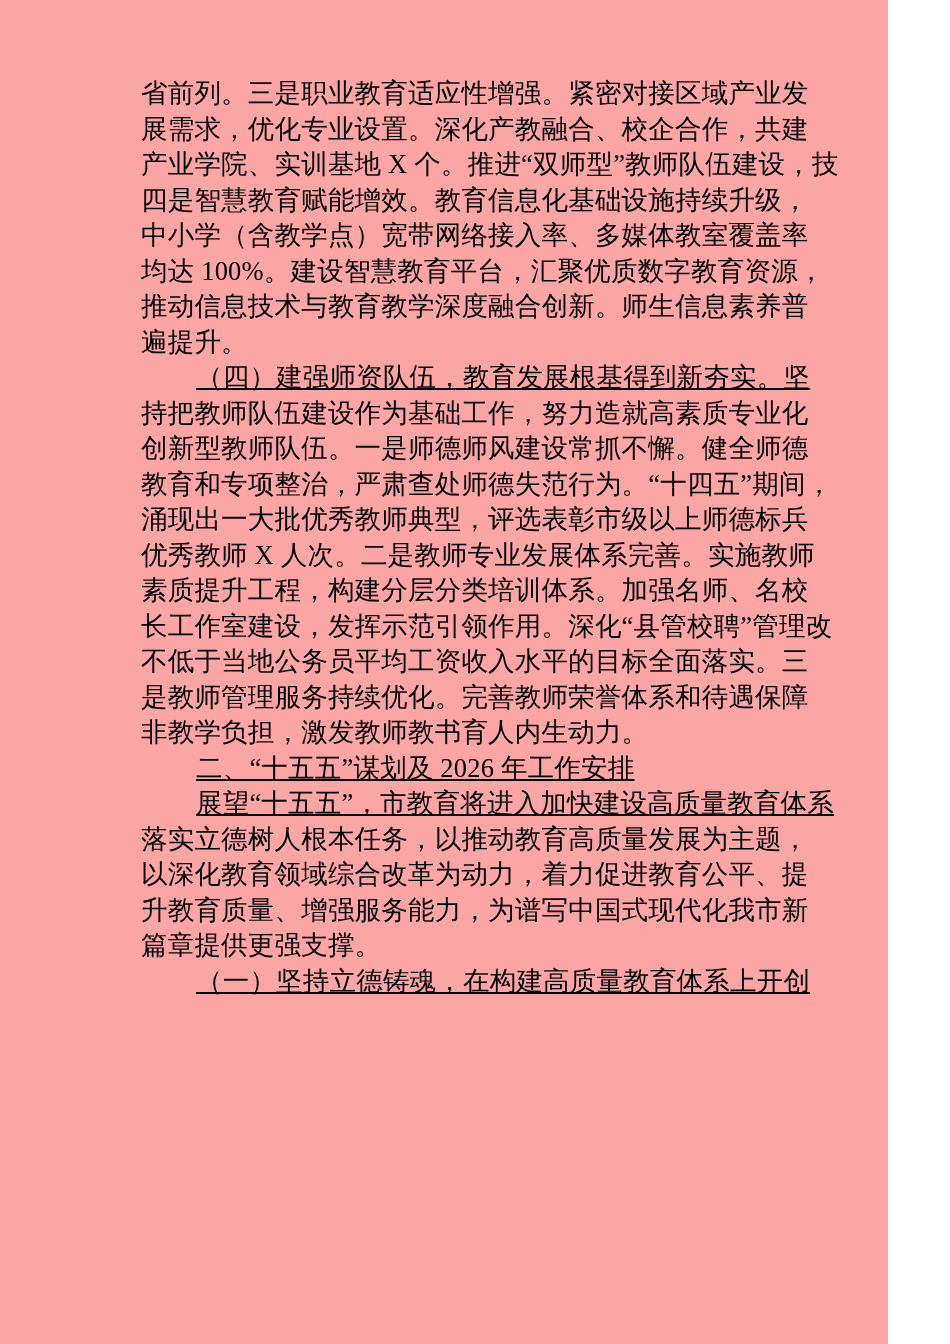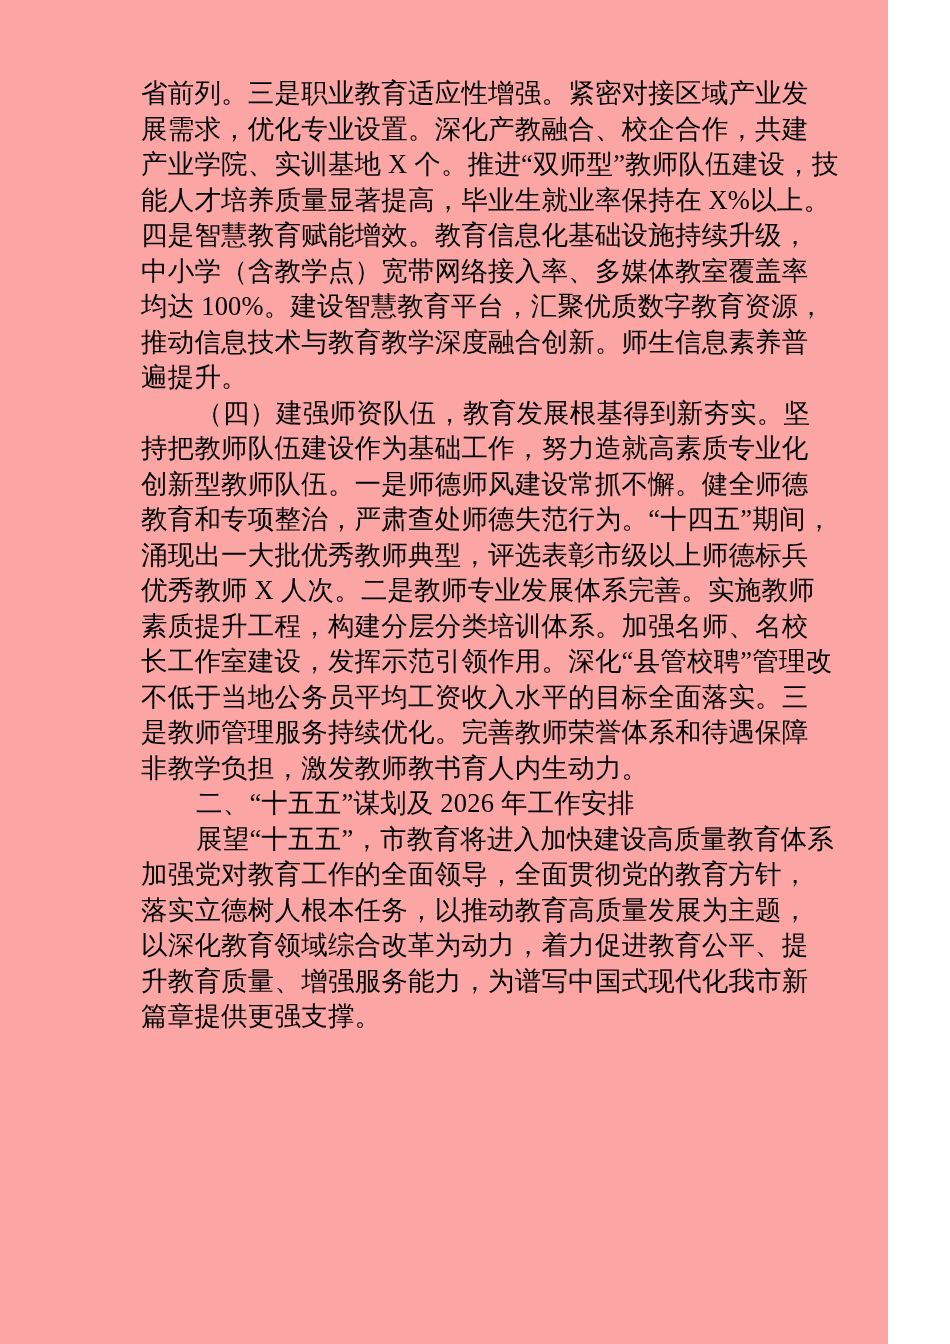--- a/index.html
+++ b/index.html
@@ -20,49 +20,49 @@
     font-family: "Liberation Serif", "DejaVu Serif", serif;
     font-size: 26.5px;
     line-height: 35.5px;
     height: 35.5px;
     white-space: nowrap;
     color: #000000;
     letter-spacing: 0.2px;
   }
   .indent {
     padding-left: 55px;
+    text-decoration: underline;
   }
   .heading {
     
   }
 </style>
 </head>
 <body>
 
 <main class="page">
   <div class="line">省前列。三是职业教育适应性增强。紧密对接区域产业发</div>
   <div class="line">展需求，优化专业设置。深化产教融合、校企合作，共建</div>
   <div class="line">产业学院、实训基地 X 个。推进“双师型”教师队伍建设，技</div>
-  <div class="line">能人才培养质量显著提高，毕业生就业率保持在 X%以上。</div>
   <div class="line">四是智慧教育赋能增效。教育信息化基础设施持续升级，</div>
   <div class="line">中小学（含教学点）宽带网络接入率、多媒体教室覆盖率</div>
   <div class="line">均达 100%。建设智慧教育平台，汇聚优质数字教育资源，</div>
   <div class="line">推动信息技术与教育教学深度融合创新。师生信息素养普</div>
   <div class="line">遍提升。</div>
   <div class="line indent">（四）建强师资队伍，教育发展根基得到新夯实。坚</div>
   <div class="line">持把教师队伍建设作为基础工作，努力造就高素质专业化</div>
   <div class="line">创新型教师队伍。一是师德师风建设常抓不懈。健全师德</div>
   <div class="line">教育和专项整治，严肃查处师德失范行为。“十四五”期间，</div>
   <div class="line">涌现出一大批优秀教师典型，评选表彰市级以上师德标兵</div>
   <div class="line">优秀教师 X 人次。二是教师专业发展体系完善。实施教师</div>
   <div class="line">素质提升工程，构建分层分类培训体系。加强名师、名校</div>
   <div class="line">长工作室建设，发挥示范引领作用。深化“县管校聘”管理改</div>
   <div class="line">不低于当地公务员平均工资收入水平的目标全面落实。三</div>
   <div class="line">是教师管理服务持续优化。完善教师荣誉体系和待遇保障</div>
   <div class="line">非教学负担，激发教师教书育人内生动力。</div>
   <div class="line heading indent">二、“十五五”谋划及 2026 年工作安排</div>
   <div class="line indent">展望“十五五”，市教育将进入加快建设高质量教育体系</div>
-  <div class="line">加强党对教育工作的全面领导，全面贯彻党的教育方针，</div>
   <div class="line">落实立德树人根本任务，以推动教育高质量发展为主题，</div>
   <div class="line">以深化教育领域综合改革为动力，着力促进教育公平、提</div>
   <div class="line">升教育质量、增强服务能力，为谱写中国式现代化我市新</div>
   <div class="line">篇章提供更强支撑。</div>
+  <div class="line indent">（一）坚持立德铸魂，在构建高质量教育体系上开创</div>
 </main>
 
 </body></html>

